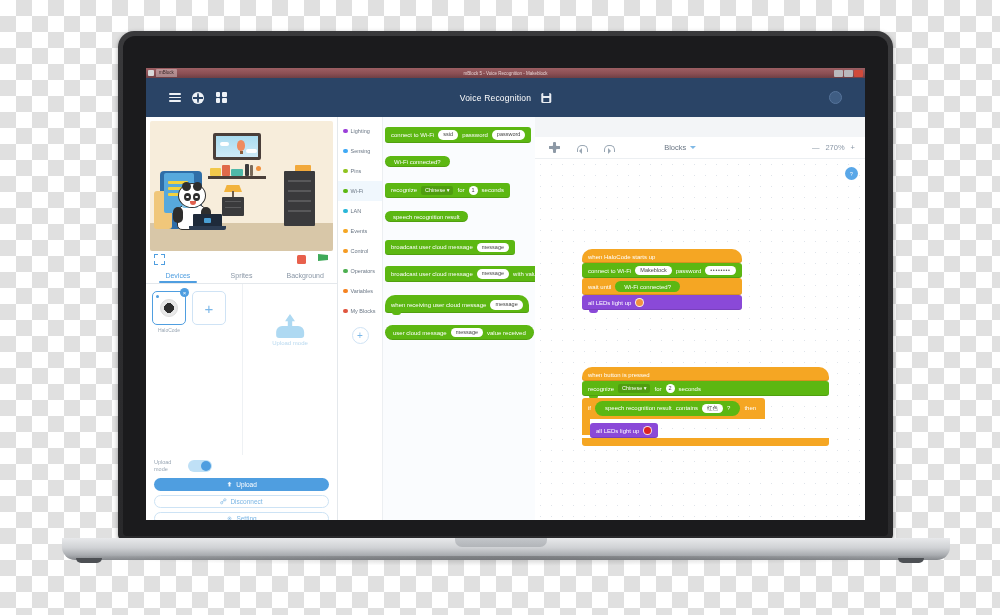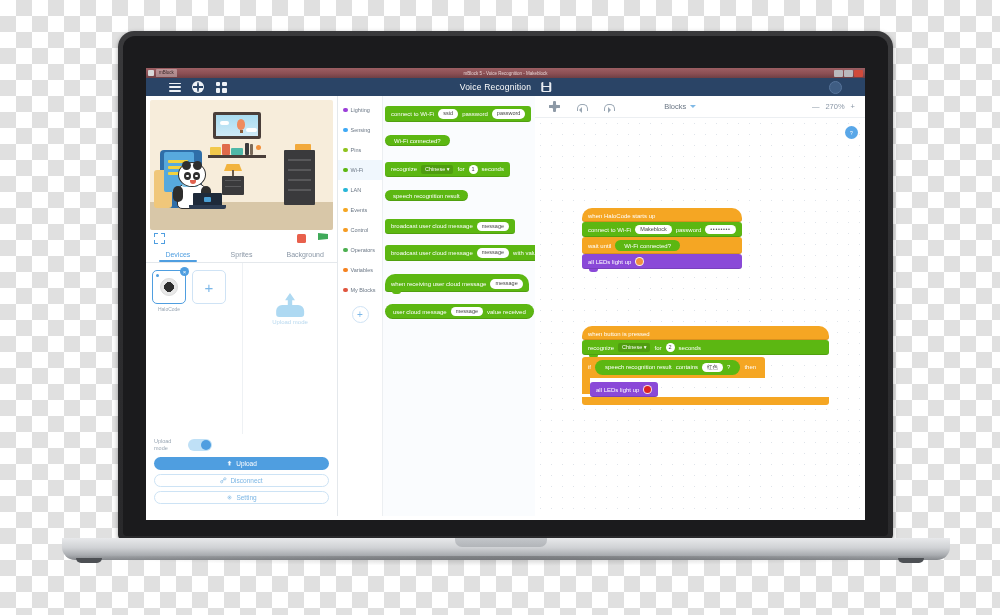--- a/index.html
+++ b/index.html
@@ -65,21 +65,21 @@
     background:rgba(255,255,255,.35); padding:0 3px; height:8px; line-height:8px;
     border-radius:1px 1px 0 0; color:#3b2b2c; font-size:4.5px;
   }
   .os-center { position:absolute; left:50%; transform:translateX(-50%); font-size:4.5px; opacity:.85; white-space:nowrap; }
   .os-btns { margin-left:auto; display:flex; gap:1px; align-items:center; }
   .os-btn { width:9px; height:7px; background:#b9b9bd; border-radius:1px; }
   .os-btn.close { background:#d04a3a; }
 
   
   .app-header {
-    height:18px; background:#2a4466; display:flex; align-items:center;
+    height:39px; background:#2a4466; display:flex; align-items:center;
     padding:0 23px; position:relative;
   }
   .hdr-icons { display:flex; align-items:center; gap:11px; }
   .ico { width:12px; height:12px; display:flex; align-items:center; justify-content:center; cursor:pointer; }
   .burger { width:12px; height:9px; display:flex; flex-direction:column; justify-content:space-between; }
   .burger i { display:block; height:1.6px; background:#eef2f7; border-radius:1px; }
   .globe { width:12px; height:12px; border-radius:50%; background:#eef2f7; position:relative; overflow:hidden; }
   .globe::before { content:''; position:absolute; left:1px; top:5px; width:10px; height:2px; background:#2a4466; }
   .globe::after { content:''; position:absolute; left:5px; top:1px; width:2px; height:10px; background:#2a4466; border-radius:50%; }
   .grid4 { width:11px; height:11px; display:grid; grid-template-columns:1fr 1fr; grid-template-rows:1fr 1fr; gap:1.6px; }
@@ -214,20 +214,21 @@
   
   .drawer { width:152px; background:#fafcfe; position:relative; overflow:hidden; padding:6px 0 0 2px; }
   .drawer .blk { margin-bottom:5px; }
 
   
   .canvas {
     flex:1; position:relative; overflow:hidden;
     background-color:#ffffff;
     background-image: radial-gradient(circle, #dfe4ea 0.9px, transparent 1px);
     background-size: 11px 11px;
+    margin-top: 20px;
   }
   .canvas-toolbar {
     position:absolute; left:0; top:0; right:0; height:22px;
     background:#ffffff; border-bottom:1px solid #eceff2; display:flex; align-items:center; z-index:6;
   }
   .ct-left { display:flex; align-items:center; gap:16px; padding-left:14px; }
   .tgt-ico { width:11px; height:11px; position:relative; }
   .tgt-ico::before{content:'';position:absolute;left:3px;top:3px;width:5px;height:5px;background:#8d99a6;border-radius:50%;}
   .tgt-ico::after{content:'';position:absolute;left:0;top:4.2px;width:11px;height:2.6px;background:#8d99a6;border-radius:1px;box-shadow:4.2px -4.2px 0 0 #8d99a6 inset;}
   .tgt-cross{position:absolute;left:4.2px;top:0;width:2.6px;height:11px;background:#8d99a6;border-radius:1px;}

